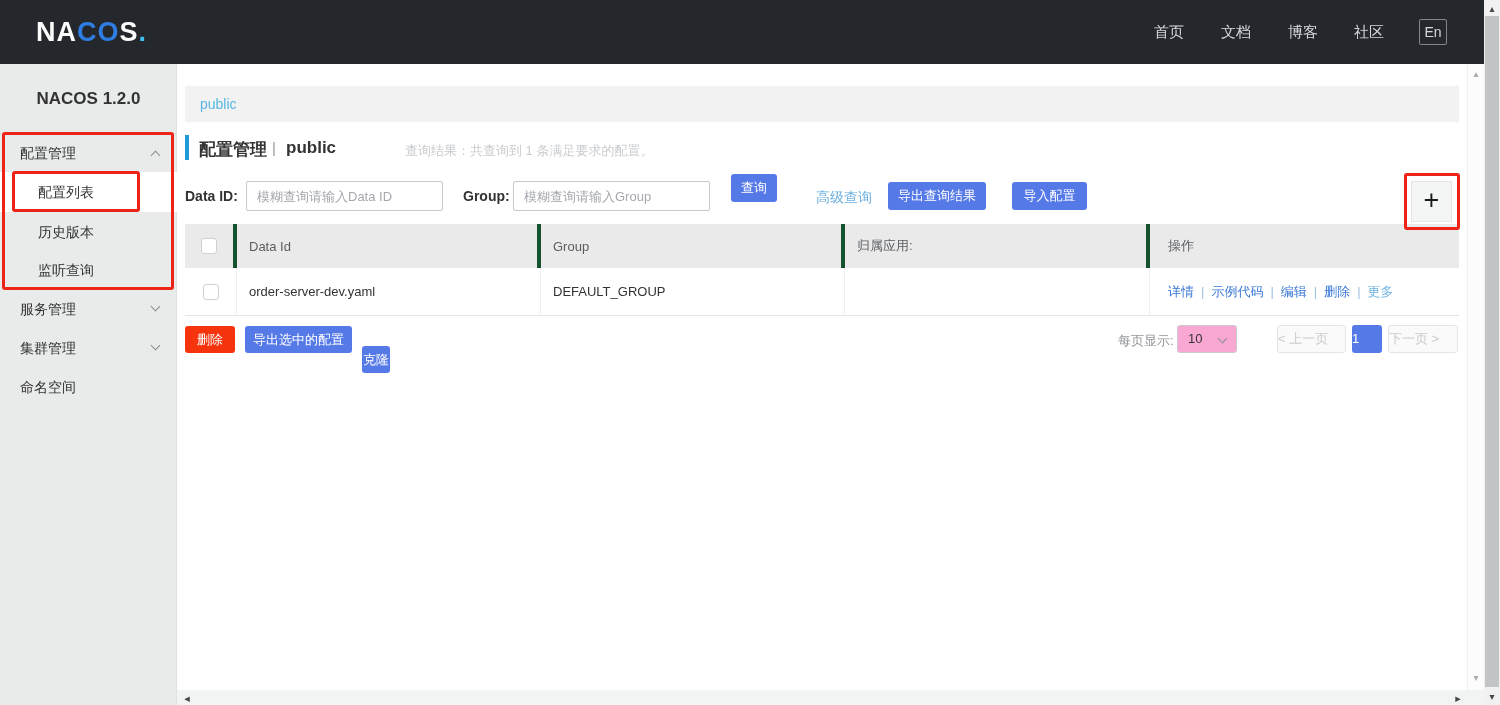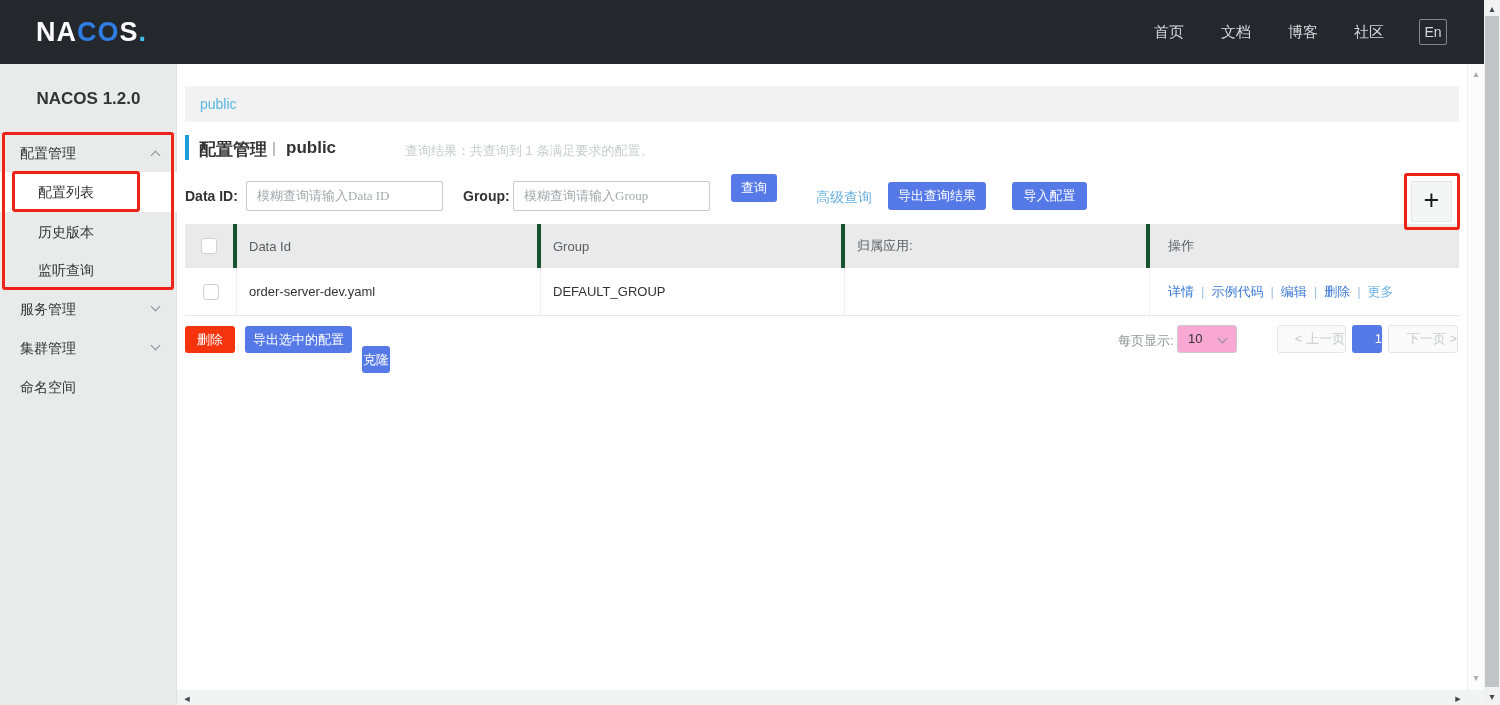--- a/index.html
+++ b/index.html
@@ -34,21 +34,21 @@
 
   
   .accent { position:absolute; left:185px; top:135px; width:4px; height:25px; background:#209bd8; }
   .pg-title { position:absolute; left:199px; top:138px; font-size:17px; font-weight:bold; color:#333; }
   .t-sep { position:absolute; left:272px; top:139px; font-size:15px; color:#999; }
   .t-ns { position:absolute; left:286px; top:138px; font-size:17px; font-weight:bold; color:#333; }
   .q-result { position:absolute; left:405px; top:142px; font-size:13px; color:#c9cccf; }
 
   
   .f-label { position:absolute; top:188px; font-size:14px; font-weight:bold; color:#333; }
-  .txt-input { position:absolute; top:181px; width:197px; height:30px; border:1px solid #c6c8d0; border-radius:2px; padding:8px 10px; font-size:13px; color:#333; font-family:Liberation Serif, serif; }
+  .txt-input { position:absolute; top:181px; width:197px; height:30px; border:1px solid #c6c8d0; border-radius:2px; padding:8px 10px; font-size:13px; color:#333; font-family:Liberation Sans, sans-serif; }
   .txt-input::placeholder { color:#a6a8ae; }
   .btn { border:none; border-radius:3px; background:#5679e8; color:#fff; font-size:13px; cursor:pointer; font-family:"Liberation Sans","DejaVu Sans",sans-serif; }
   .link { position:absolute; font-size:14px; color:#68afe0; cursor:pointer; }
   .add-btn { position:absolute; left:1411px; top:181px; width:41px; height:41px; background:#f4f5f5; border:1px solid #e4e5e5; font-size:27px; font-weight:300; color:#1b1b1b; line-height:36px; text-align:center; cursor:pointer; }
 
   
   .tbl { position:absolute; left:185px; top:224px; width:1274px; }
   .t-head { display:flex; height:44px; background:#eaeaea; }
   .t-row { display:flex; height:48px; background:#fff; border-bottom:1px solid #e5e7e7; }
   .t-cell { display:flex; align-items:center; padding-left:12px; font-size:13px; overflow:hidden; }
@@ -61,21 +61,21 @@
   .act-link { color:#3a78d6; cursor:pointer; }
   .act-link.lt { color:#6cb2e2; }
   .act-sep { color:#9fbfe4; margin:0 7px; }
 
   
   .f-btn { position:absolute; top:326px; height:27px; }
   .pg-label { position:absolute; left:1118px; top:332px; font-size:13px; color:#94979a; }
   .dd { position:absolute; left:1177px; top:325px; width:60px; height:28px; background:#f9a8d4; border:1px solid #c9cbd1; border-radius:3px; cursor:pointer; }
   .dd-val { position:absolute; left:10px; top:5px; font-size:13px; color:#333; }
   .dd-chev { position:absolute; right:10px; top:9px; width:7px; height:7px; border-right:1.5px solid #8b8e91; border-bottom:1.5px solid #8b8e91; transform:rotate(45deg); }
-  .pager { position:absolute; top:325px; height:28px; line-height:26px; text-align:right; font-size:13px; border-radius:3px; }
+  .pager { position:absolute; top:325px; height:28px; line-height:26px; text-align:left; font-size:13px; border-radius:3px; }
   .pager.dis { background:#fafafa; border:1px solid #e4e5e7; color:#c9cbcd; cursor:default; }
   .pager.cur { background:#5679e8; color:#fff; line-height:28px; cursor:pointer; }
 
   
   .vbar-in { position:absolute; left:1467px; top:64px; width:17px; height:626px; background:#fcfcfc; border-left:1px solid #f0f0f0; }
   .vbar-out { position:absolute; left:1484px; top:0; width:16px; height:705px; background:#f1f1f1; }
   .vthumb { position:absolute; left:1485px; top:16px; width:14px; height:671px; background:#c2c4c6; }
   .hbar { position:absolute; left:177px; top:690px; width:1307px; height:15px; background:#f2f3f3; }
   .sc-ar { position:absolute; font-size:10px; color:#a9acb0; width:16px; text-align:center; cursor:pointer; }
   .sc-ar.dk { color:#45484b; }

